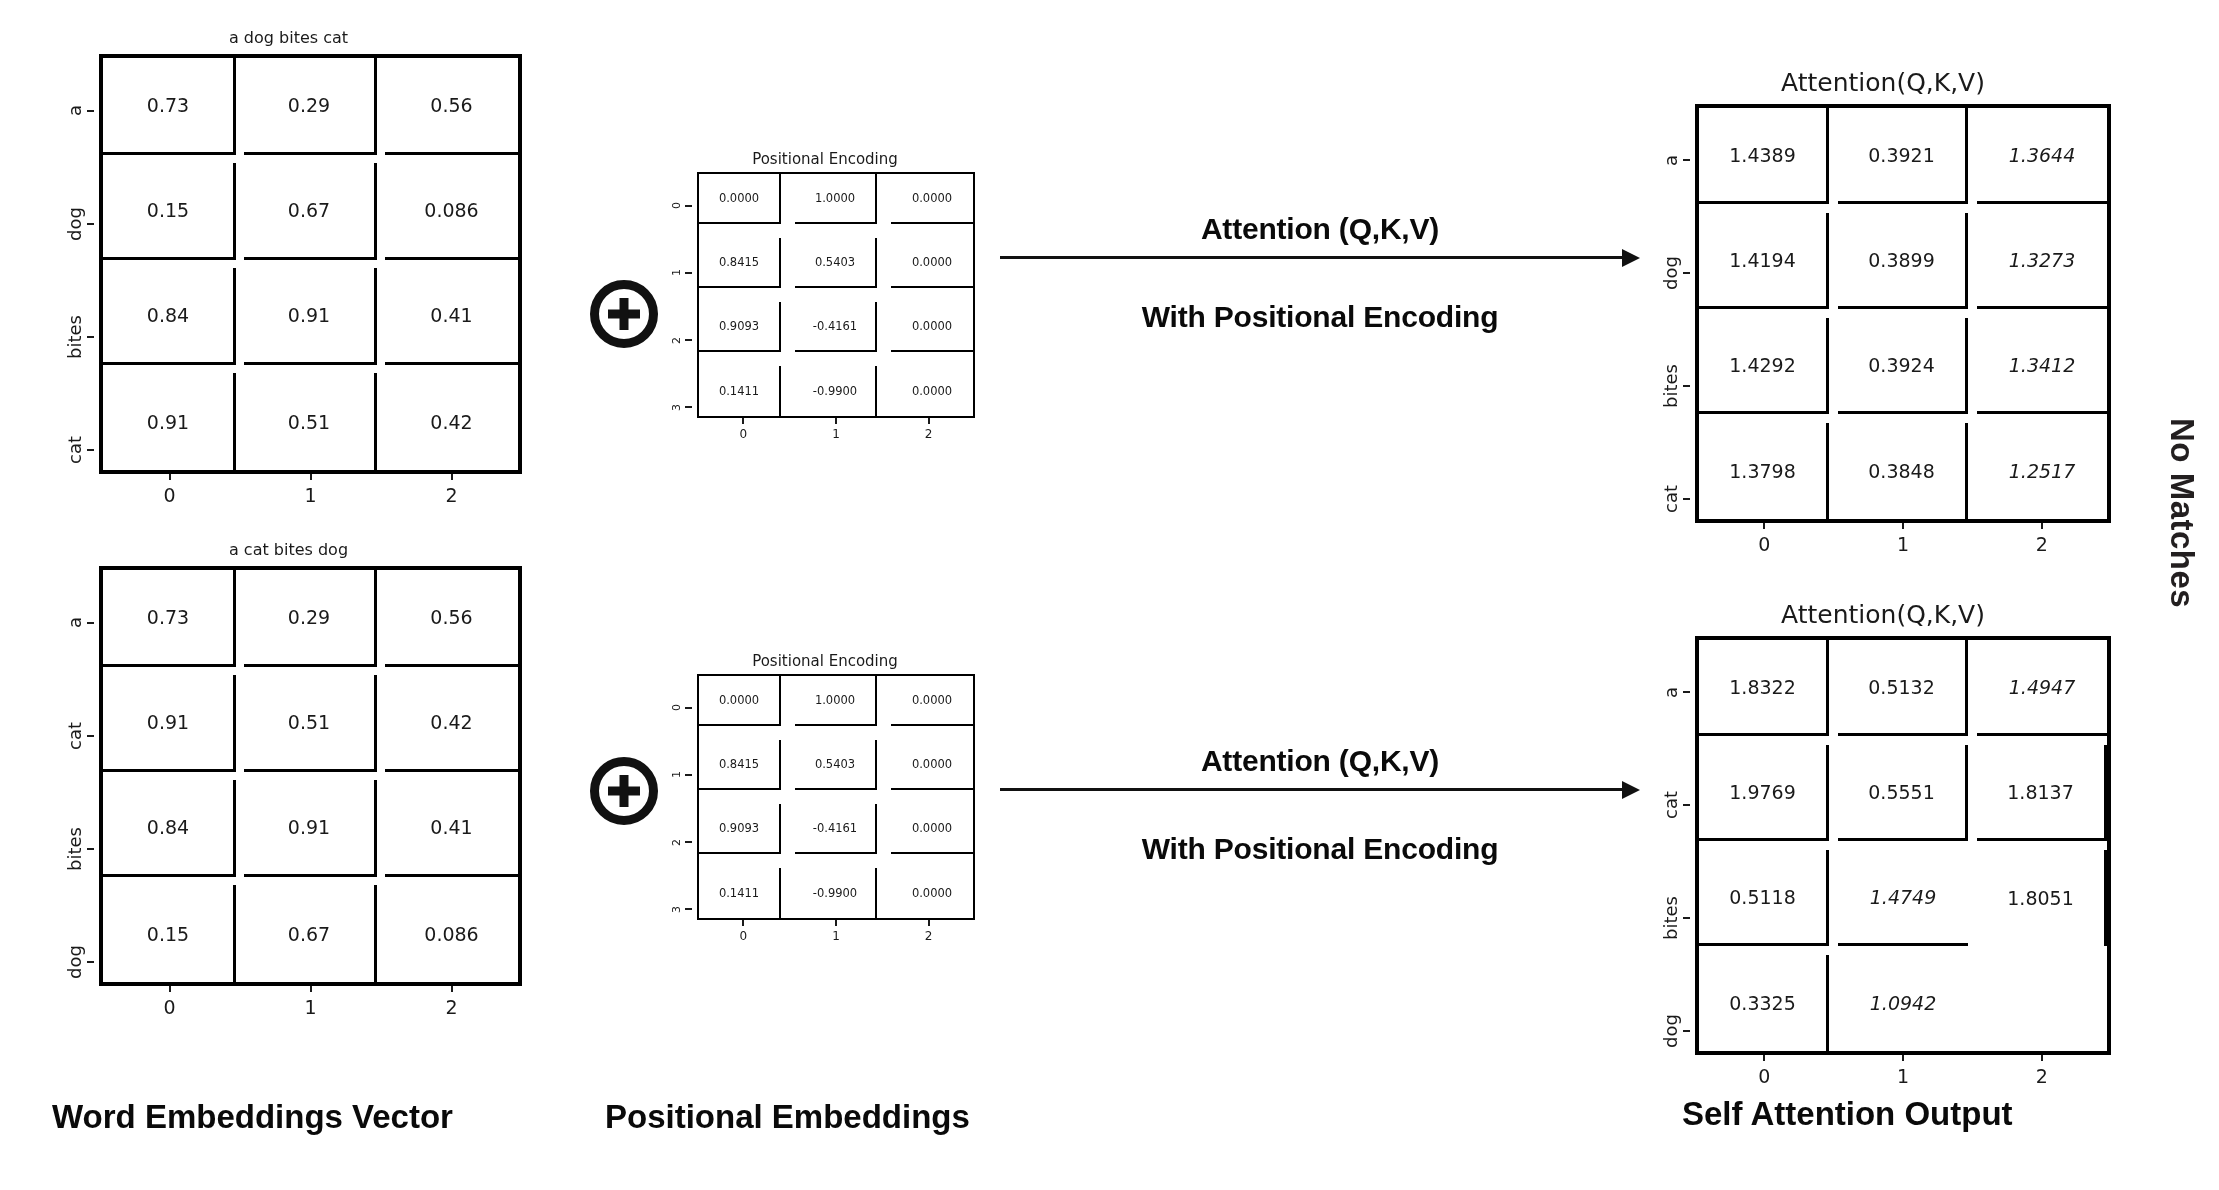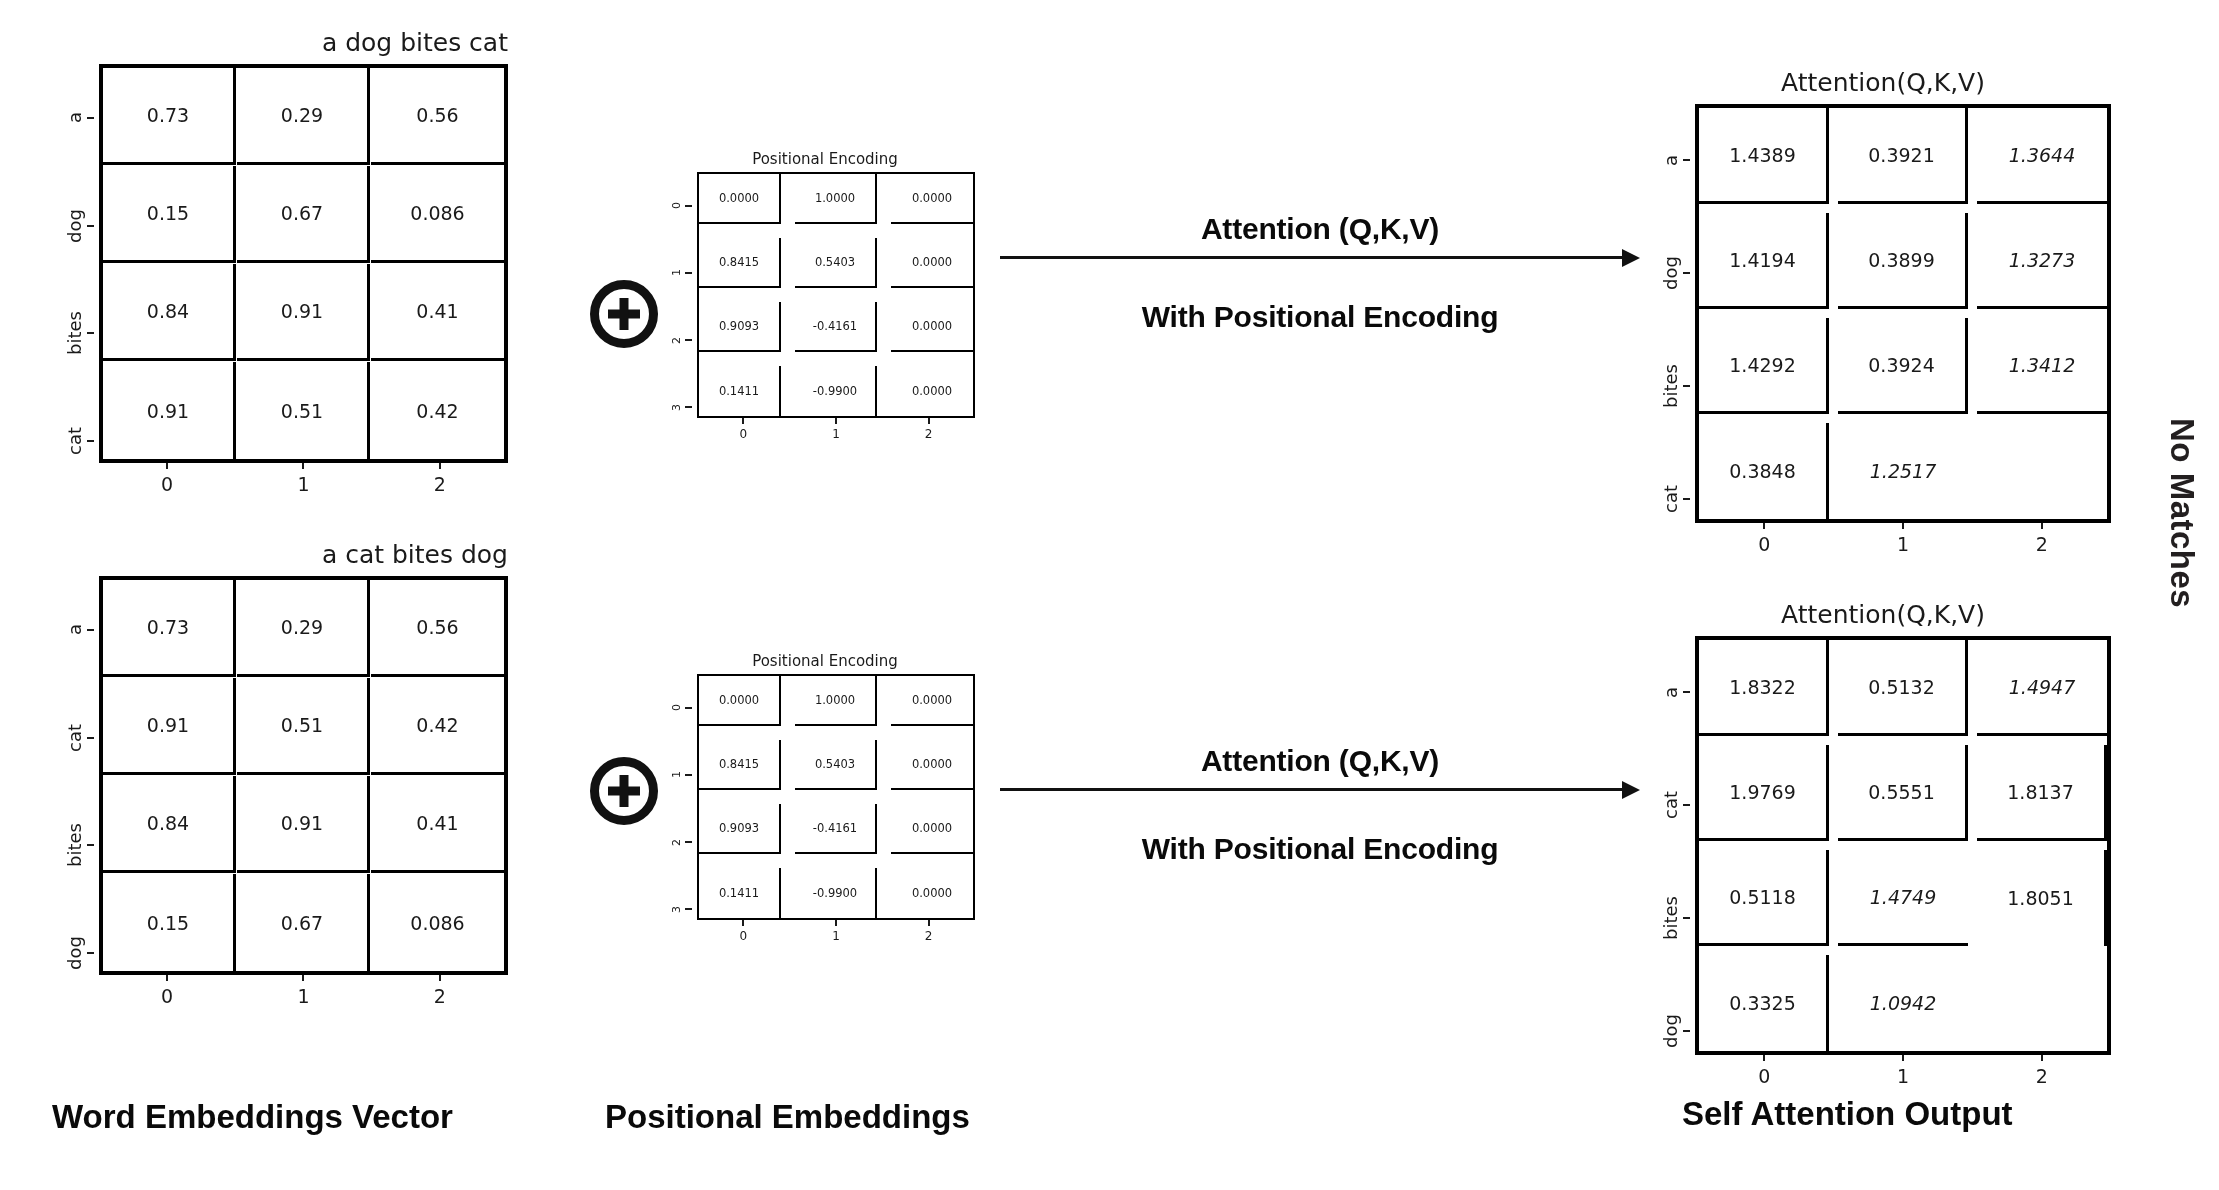--- a/index.html
+++ b/index.html
@@ -82,23 +82,23 @@
     flex: 1 1 0;
     text-align: center;
     color: #1a1a1a;
     font-family: "DejaVu Sans", sans-serif;
   }
   .col-ticks { display: flex; flex-direction: row; height: 6px; }
   .col-tick { flex: 1 1 0; display: flex; justify-content: center; }
   .col-tick i { display: block; width: 2px; height: 6px; background: #1a1a1a; }
 
   
-  .m-large .matrix-title { font-size: 25px; margin-bottom: 7px; text-align: right; }
+  .m-large .matrix-title { font-size: 16px; margin-bottom: 7px; }
   .m-large .grid { grid-template-columns: repeat(3, 133px); grid-auto-rows: 97px;
-                   border: 4px solid #000; gap: 1px; }
+                   border: 4px solid #000; gap: 8px; }
   .m-large .cell { border-right: 3px solid #000; border-bottom: 3px solid #000; font-size: 19px; }
   .m-large .cell.lastcol { border-right: none; }
   .m-large .cell.lastrow { border-bottom: none; }
   .m-large .row-labels { width: 44px; }
   .m-large .row-label span { font-size: 18px; }
   .m-large .col-labels { font-size: 19px; padding-top: 4px; }
 
   
   .m-small .matrix-title { font-size: 15px; margin-bottom: 4px; }
   .m-small .grid { grid-template-columns: repeat(3, 82px); grid-auto-rows: 50px;
@@ -336,20 +336,21 @@
       <div class="grid">
           <div class="cell">1.4389</div>
           <div class="cell">0.3921</div>
           <div class="cell lastcol">1.3644</div>
           <div class="cell">1.4194</div>
           <div class="cell">0.3899</div>
           <div class="cell lastcol">1.3273</div>
           <div class="cell">1.4292</div>
           <div class="cell">0.3924</div>
           <div class="cell lastcol">1.3412</div>
+          <div class="cell lastrow">1.3798</div>
           <div class="cell lastrow">0.3848</div>
           <div class="cell lastcol lastrow">1.2517</div>
         </div>
       <div class="col-ticks">
           <div class="col-tick">
             <i></i>
           </div>
           <div class="col-tick">
             <i></i>
           </div>

